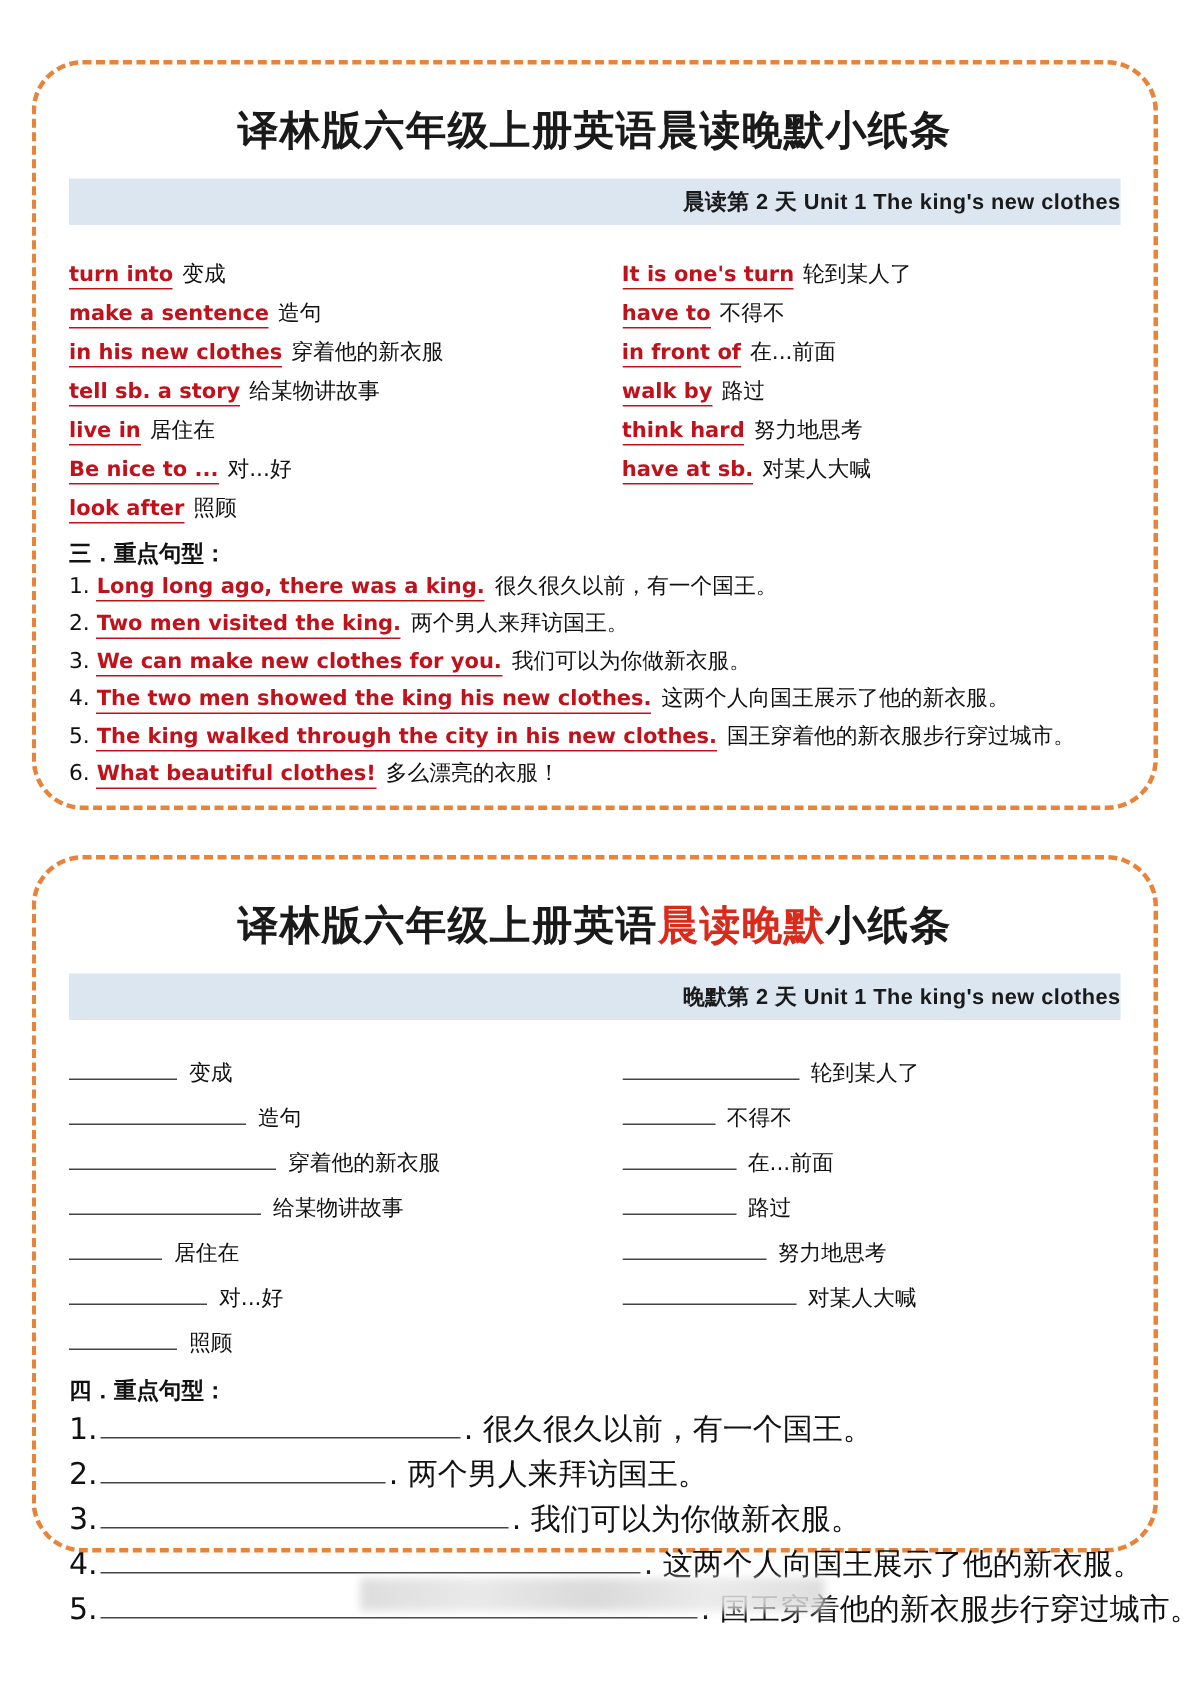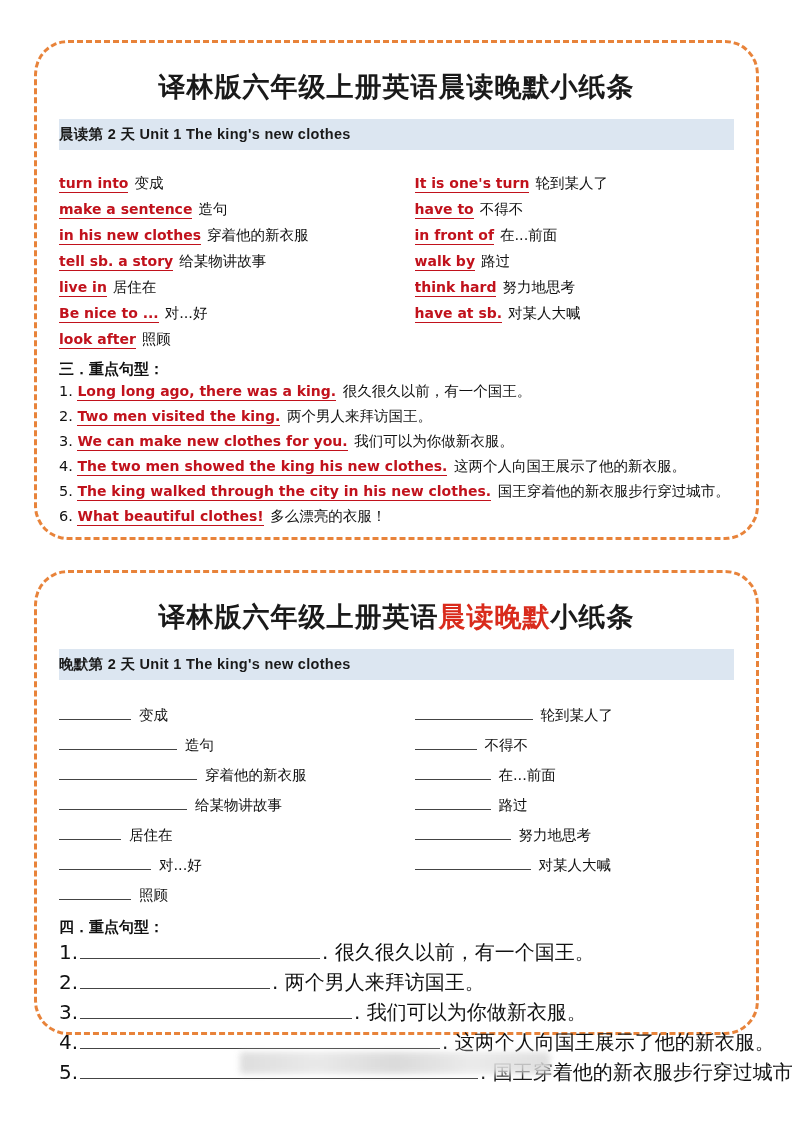--- a/index.html
+++ b/index.html
@@ -12,21 +12,21 @@
     height: 1122px;
     font-family: "Liberation Sans", sans-serif;
     position: relative;
     overflow: hidden;
   }
   .page {
     width: 793px;
     height: 1122px;
     position: relative;
     box-sizing: border-box;
-    padding: 30px 34px;
+    padding: 30px 21px;
   }
   .card {
     border: 3px dashed #E8833A;
     border-radius: 34px;
     box-sizing: border-box;
     padding: 18px 22px 16px 22px;
     background: #ffffff;
   }
   .card-top {
     height: 500px;
@@ -44,21 +44,21 @@
     letter-spacing: 1px;
     color: #1a1a1a;
     margin: 8px 0 14px 0;
     white-space: nowrap;
   }
   .title .hl {
     color: #D92B1C;
   }
   .subbar {
     background: #DCE6F1;
-    text-align: left;
+    text-align: right;
     font-size: 14.5px;
     font-weight: bold;
     color: #1a1a1a;
     padding: 6px 0 6px 0;
     letter-spacing: .3px;
   }
   .phrases {
     display: flex;
     margin-top: 20px;
   }

